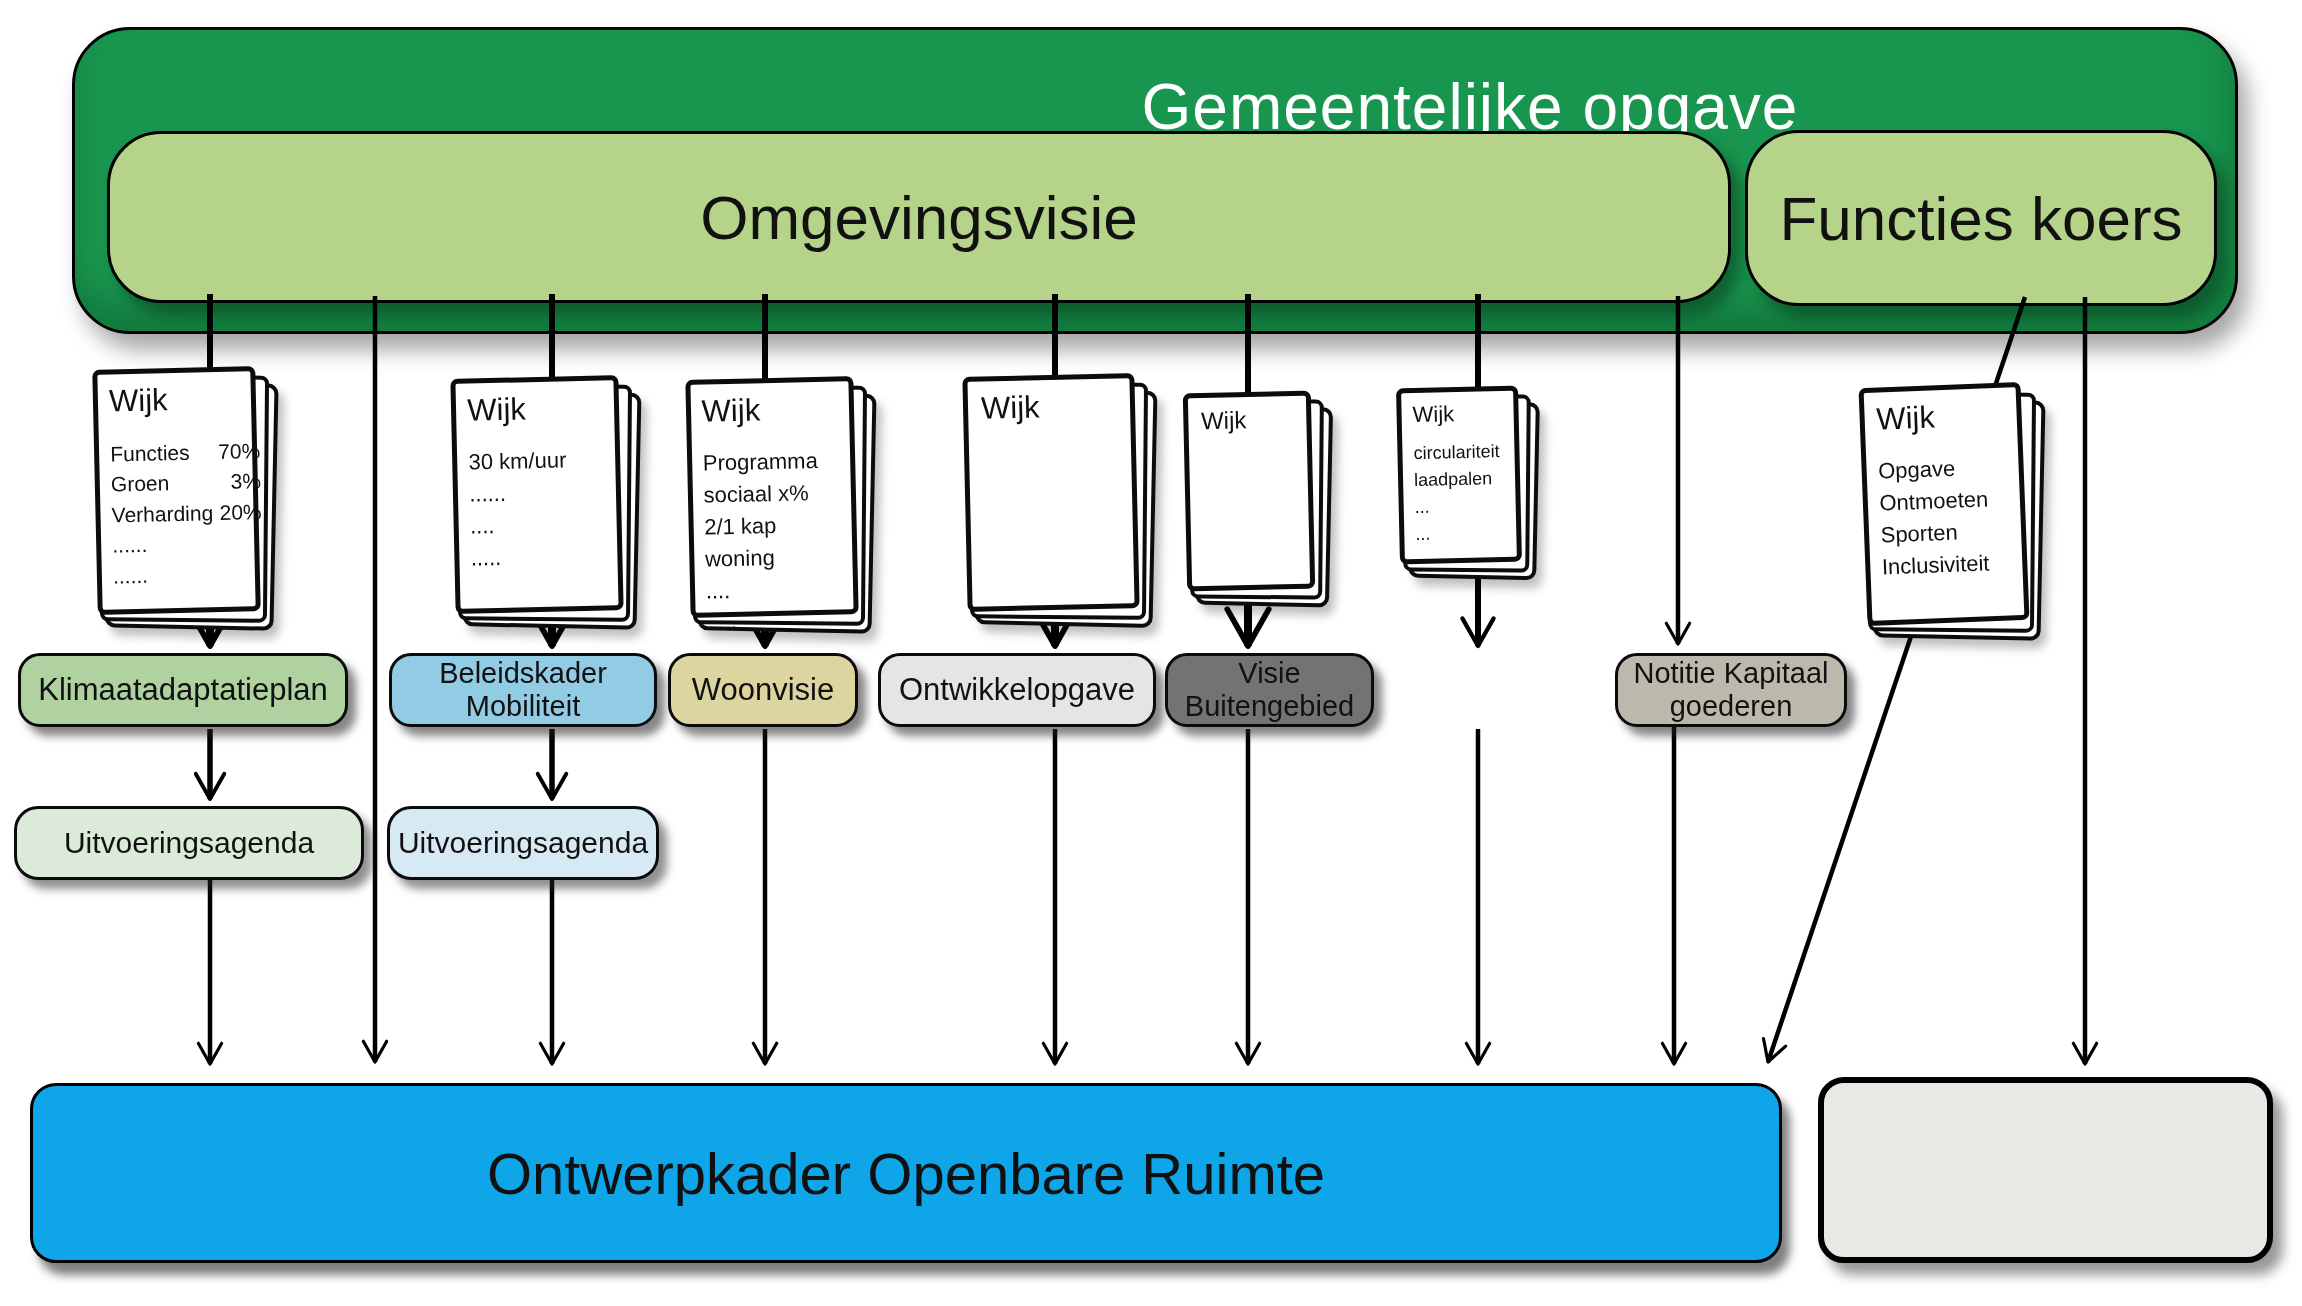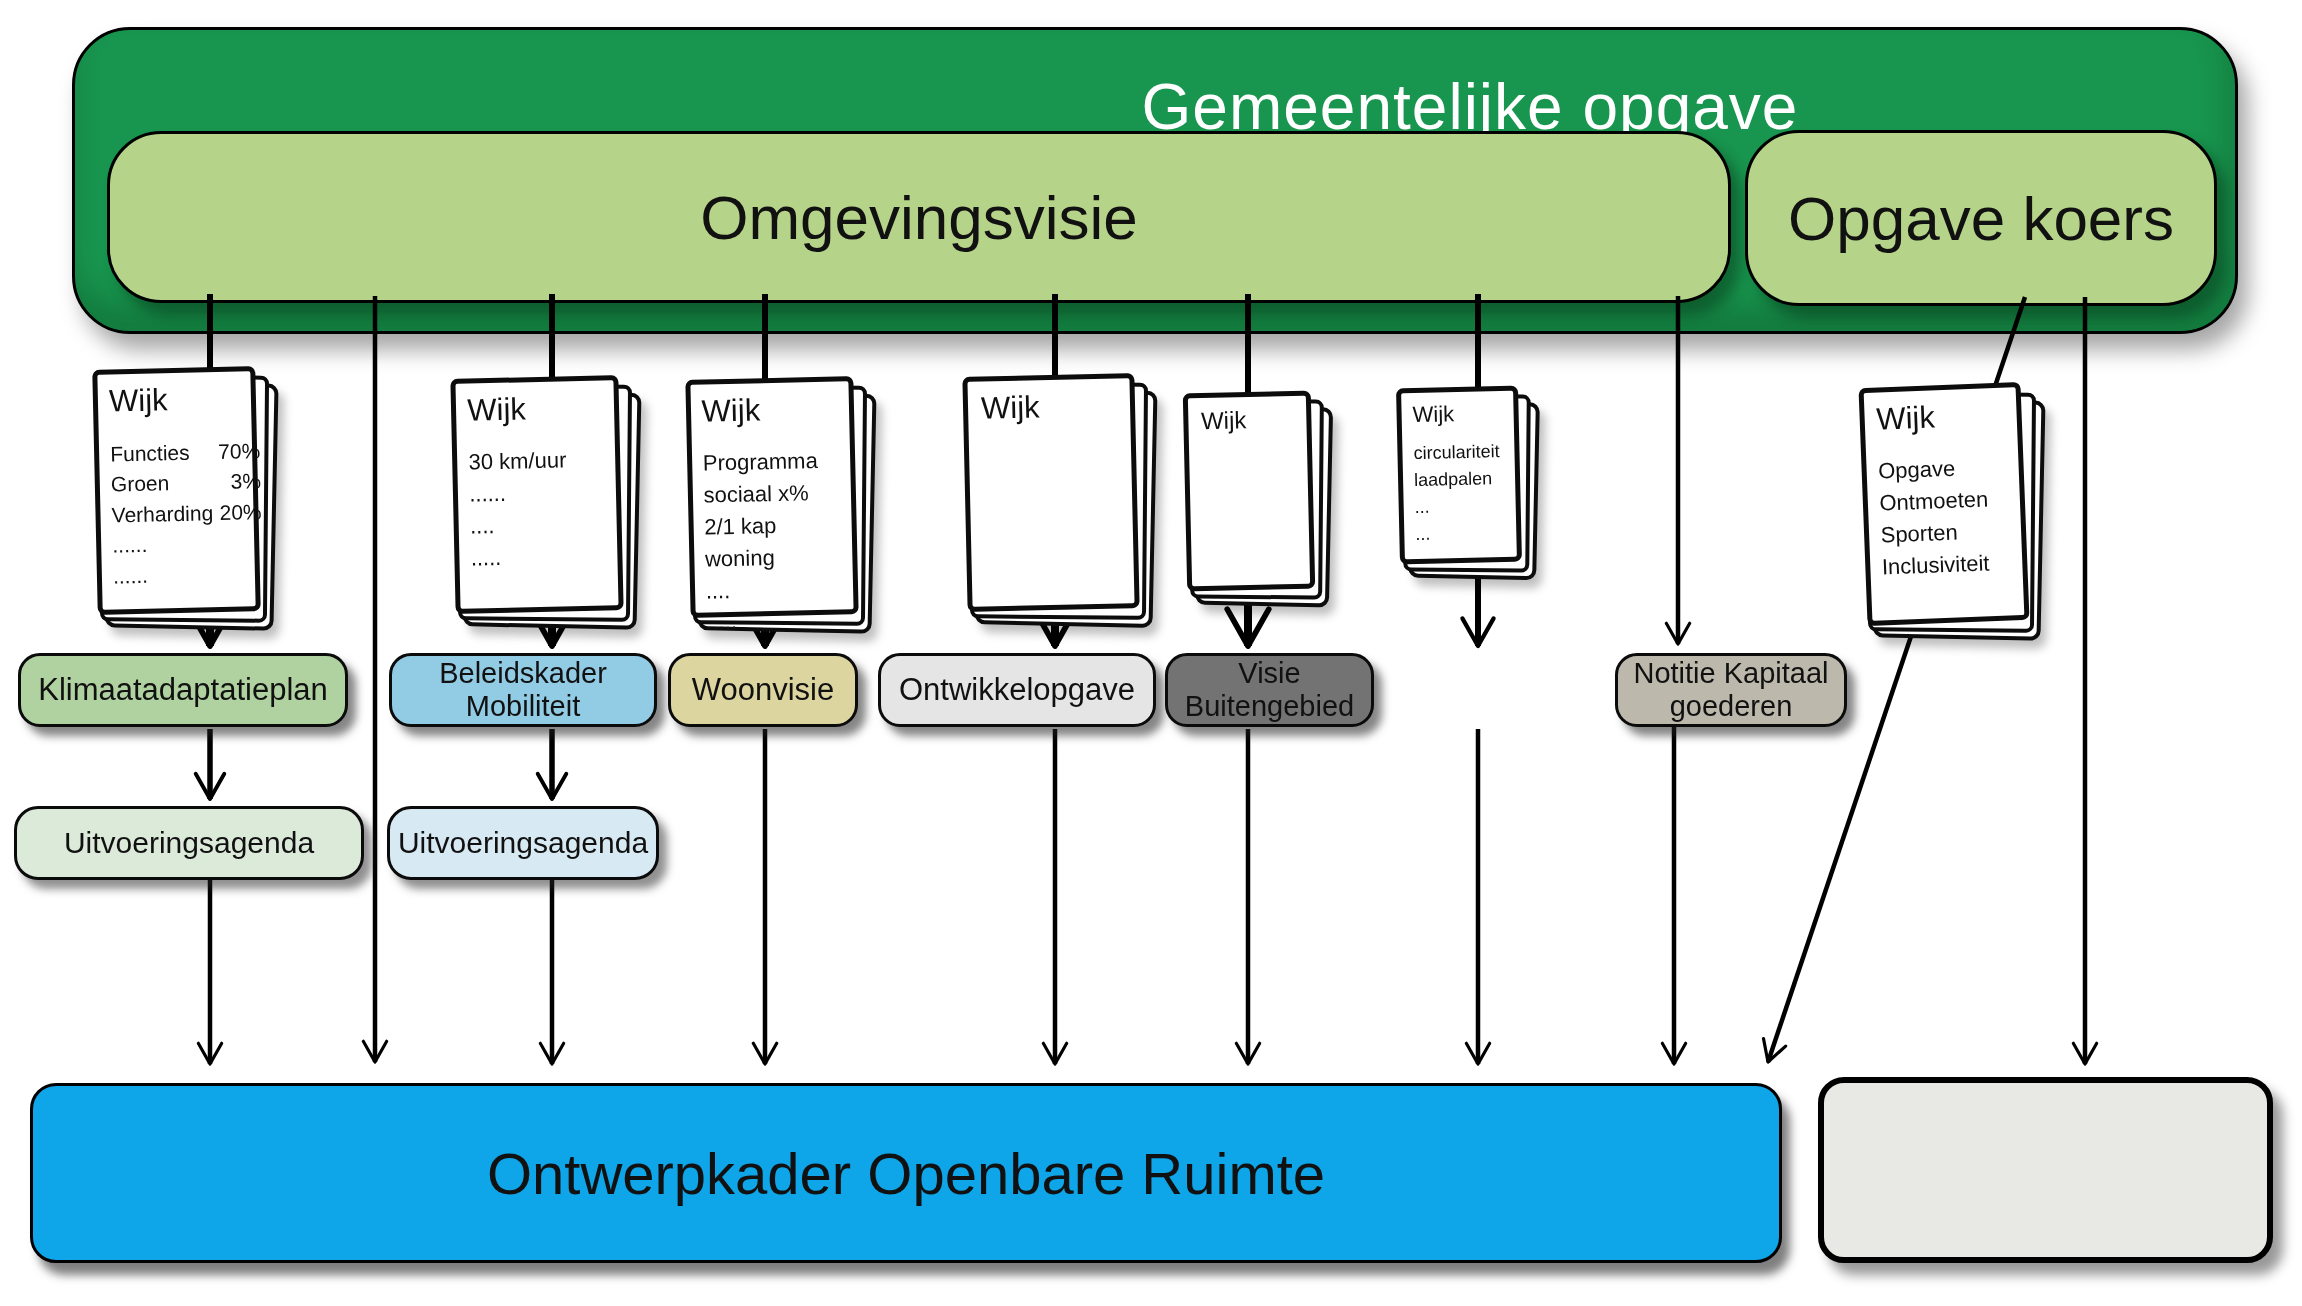--- a/index.html
+++ b/index.html
@@ -85,21 +85,21 @@
 <body>
 
 <div class="canvas">
 
   <div class="container" style="background-color: rgb(24, 149, 78);">
     <div class="container-title" style="color: rgb(255, 255, 255);">Gemeentelijke opgave</div>
     <div class="pill pill-omg" style="background-color: rgb(182, 212, 137);">
       <span>Omgevingsvisie</span>
     </div>
     <div class="pill pill-soc" style="background-color: rgb(182, 212, 137);">
-      <span>Opgave koers</span>
+      <span>Functies koers</span>
     </div>
   </div>
 
   <svg class="arrows" width="2302" height="1306" viewBox="0 0 2302 1306">
     <defs>
       <marker id="vhead" viewBox="0 0 12 12" refX="10" refY="6" markerWidth="6.5" markerHeight="6.5" orient="auto">
         <path d="M1.5,1.2 L10,6 L1.5,10.8" fill="none" stroke="#000" stroke-width="1.3" stroke-linecap="round" stroke-linejoin="round"></path>
       </marker>
     </defs>
     <g stroke="#000" fill="none">

